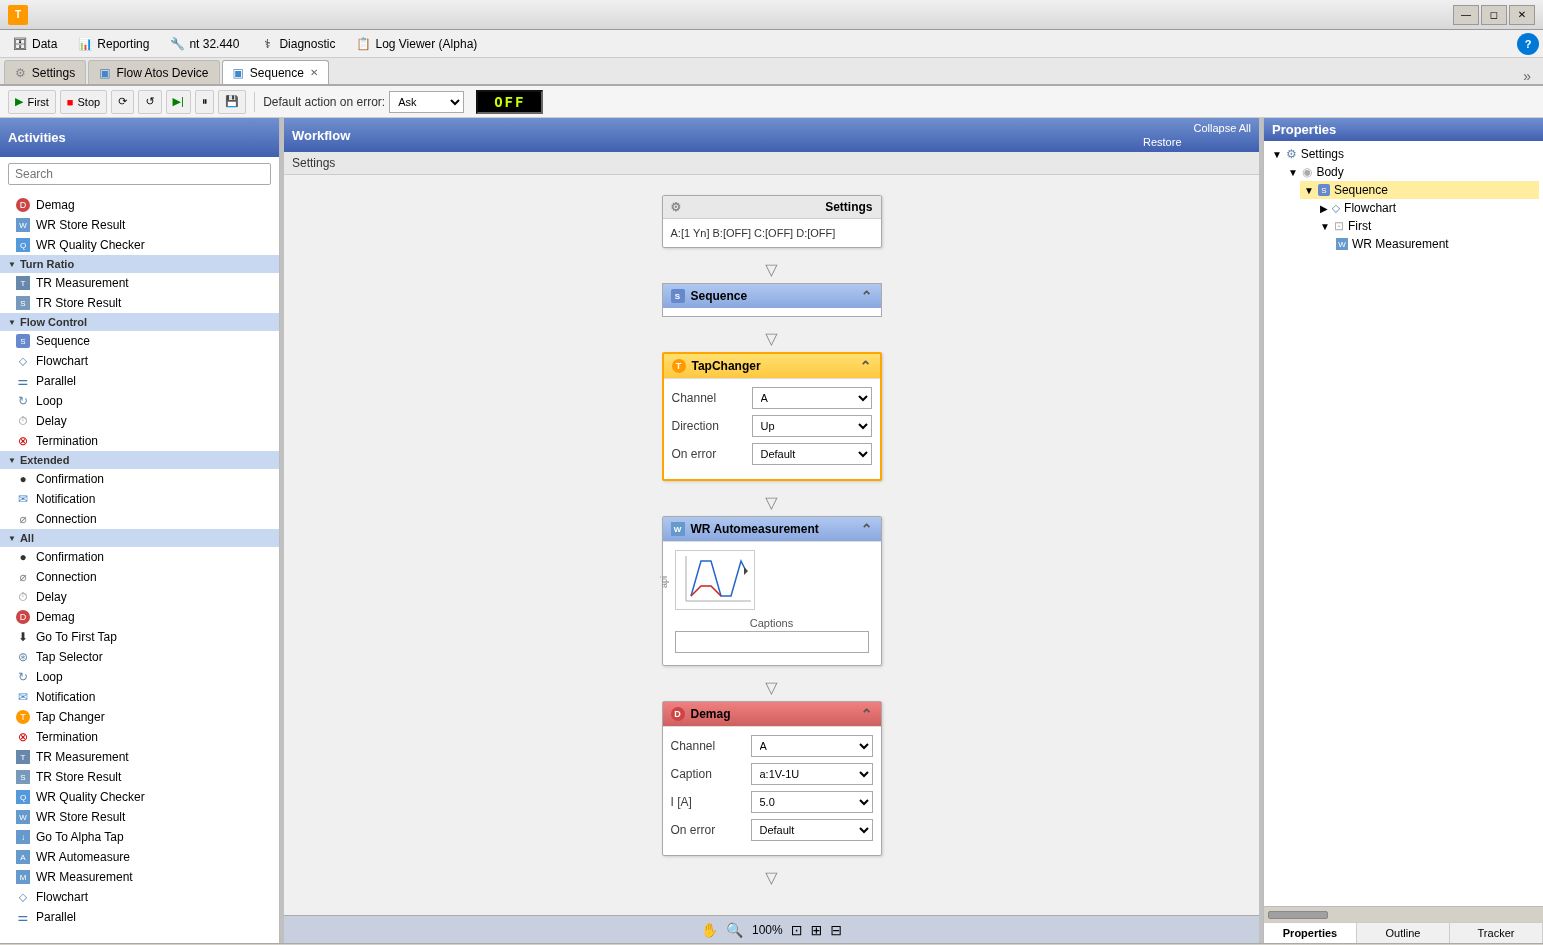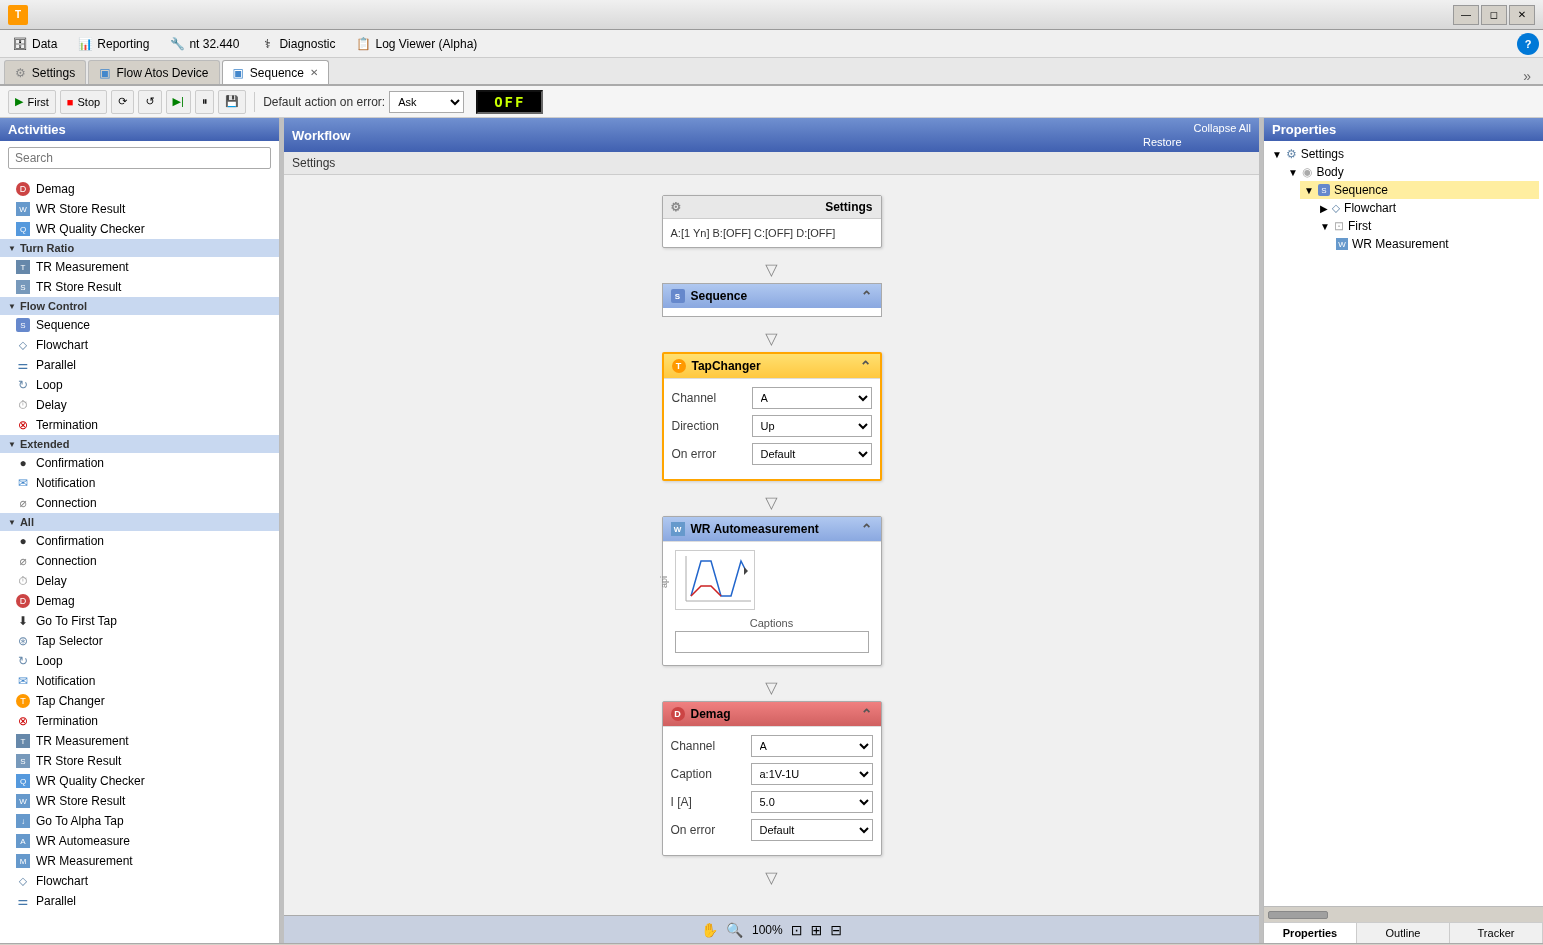--- a/index.html
+++ b/index.html
@@ -31,21 +31,21 @@
     .toolbar-btn { height: 24px; padding: 0 6px; display: flex; align-items: center; gap: 4px; border: 1px solid #ccc; background: #f0f0f0; cursor: pointer; border-radius: 2px; font-size: 11px; }
     .toolbar-sep { width: 1px; height: 20px; background: #ccc; margin: 0 4px; }
     .off-display { background: #000; color: #c8ff00; font-size: 14px; font-weight: bold; padding: 2px 16px; border: 2px inset #666; letter-spacing: 2px; font-family: monospace; margin-left: 8px; }
     .dropdown-small { height: 22px; border: 1px solid #aaa; background: white; padding: 0 4px; font-size: 11px; min-width: 60px; }
 
     
     .main-layout { display: flex; height: calc(945px - 120px); }
 
     
     .activities-panel { width: 280px; min-width: 280px; background: #fff; border-right: 1px solid #bbb; display: flex; flex-direction: column; }
-    .panel-header { background: linear-gradient(to bottom, #7090d0, #4060b0); color: white; font-weight: bold; padding: 4px 8px; font-size: 13px; }
+    .panel-header { background: linear-gradient(to bottom, #7090d0, #4060b0); color: white; font-weight: bold; padding: 12px 8px; font-size: 13px; }
     .search-box { margin: 6px 8px; padding: 3px 6px; border: 1px solid #aaa; border-radius: 2px; font-size: 12px; width: calc(100% - 16px); color: #999; }
     .activities-list { flex: 1; overflow-y: auto; padding: 4px 0; }
     .category-header { background: #c8d8f0; padding: 3px 8px; font-size: 11px; font-weight: bold; color: #333; cursor: pointer; display: flex; align-items: center; gap: 4px; }
     .activity-item { padding: 3px 16px; font-size: 12px; cursor: pointer; display: flex; align-items: center; gap: 6px; }
     .act-icon { width: 14px; height: 14px; display: inline-flex; align-items: center; justify-content: center; font-size: 10px; flex-shrink: 0; }
 
     
     .workflow-panel { flex: 1; background: #f0f0f0; display: flex; flex-direction: column; overflow: hidden; justify-content: center; }
     .workflow-header { background: linear-gradient(to bottom, #7090d0, #4060b0); color: white; font-weight: bold; padding: 4px 8px; font-size: 13px; display: flex; justify-content: space-between; align-items: center; }
     .workflow-header-right { font-size: 11px; font-weight: normal; display: flex; gap: 12px; }

